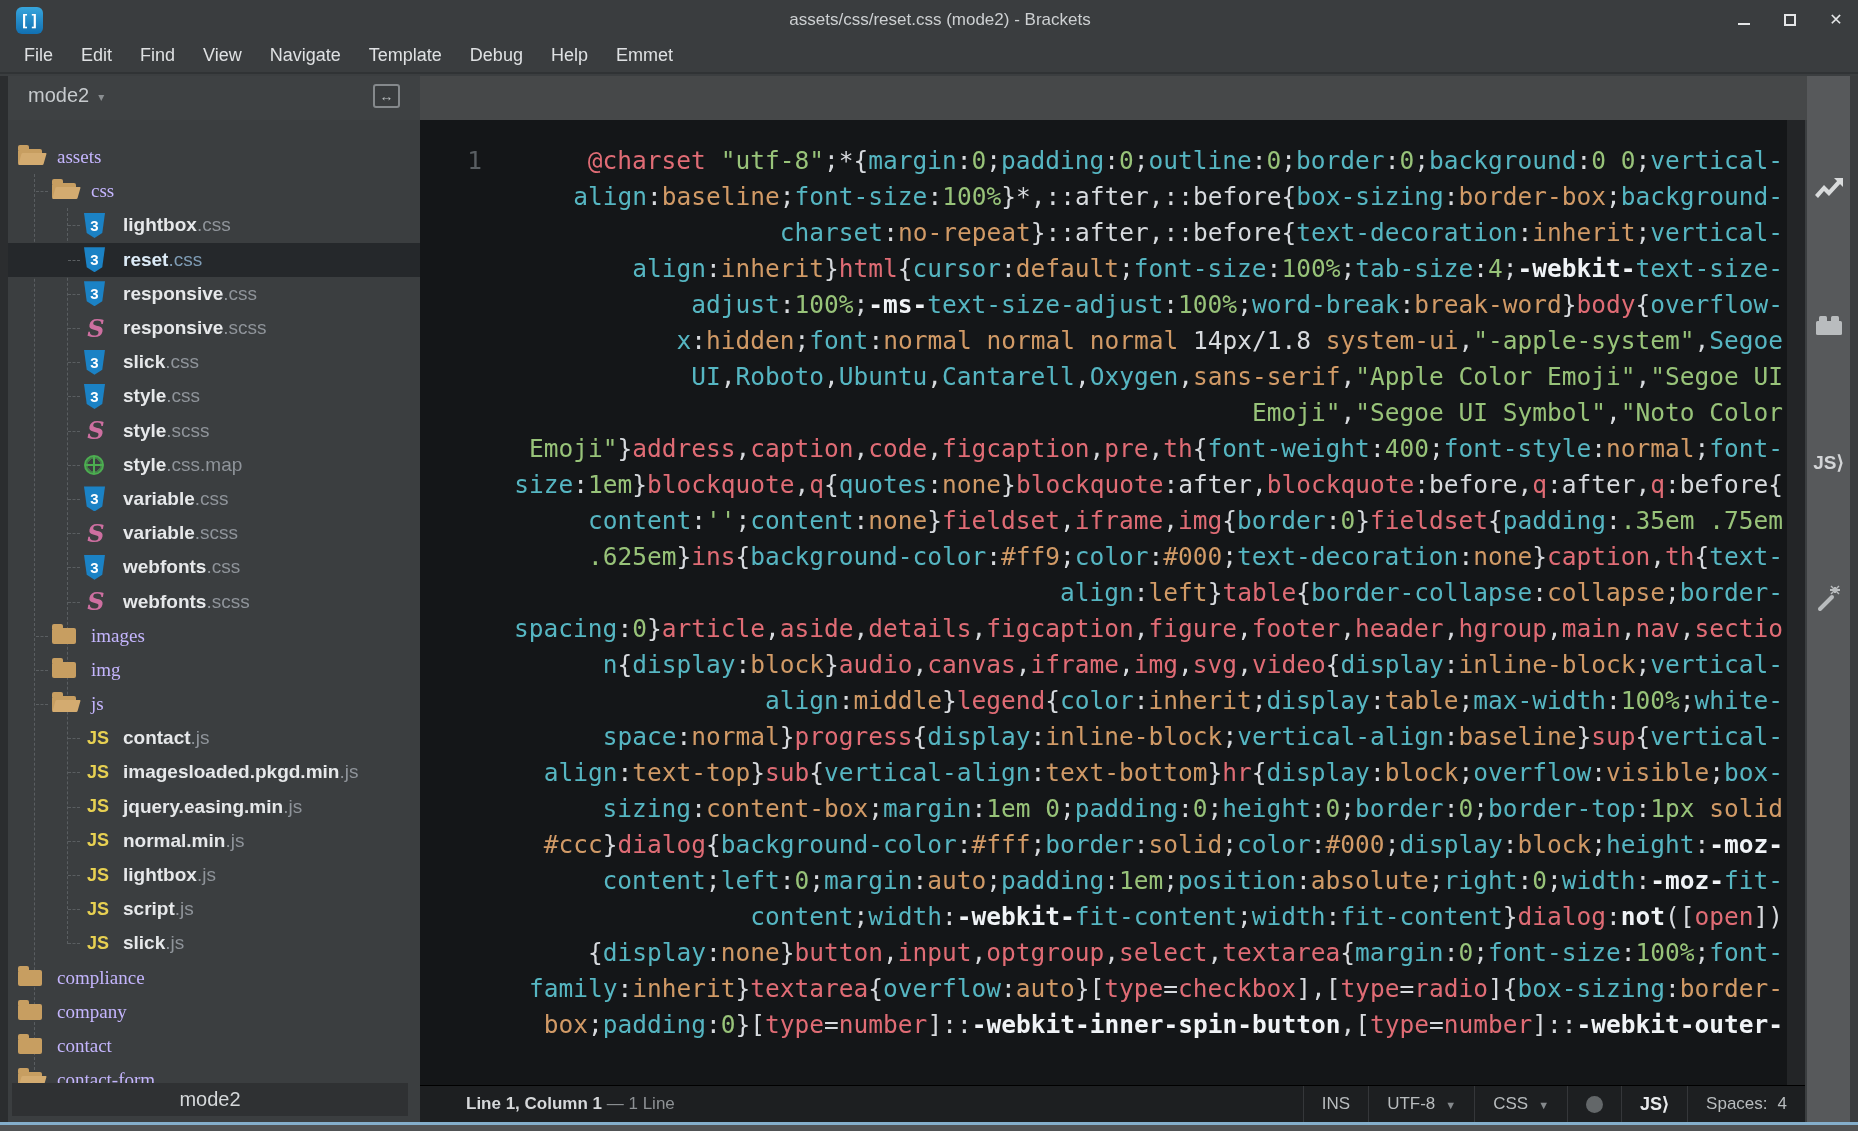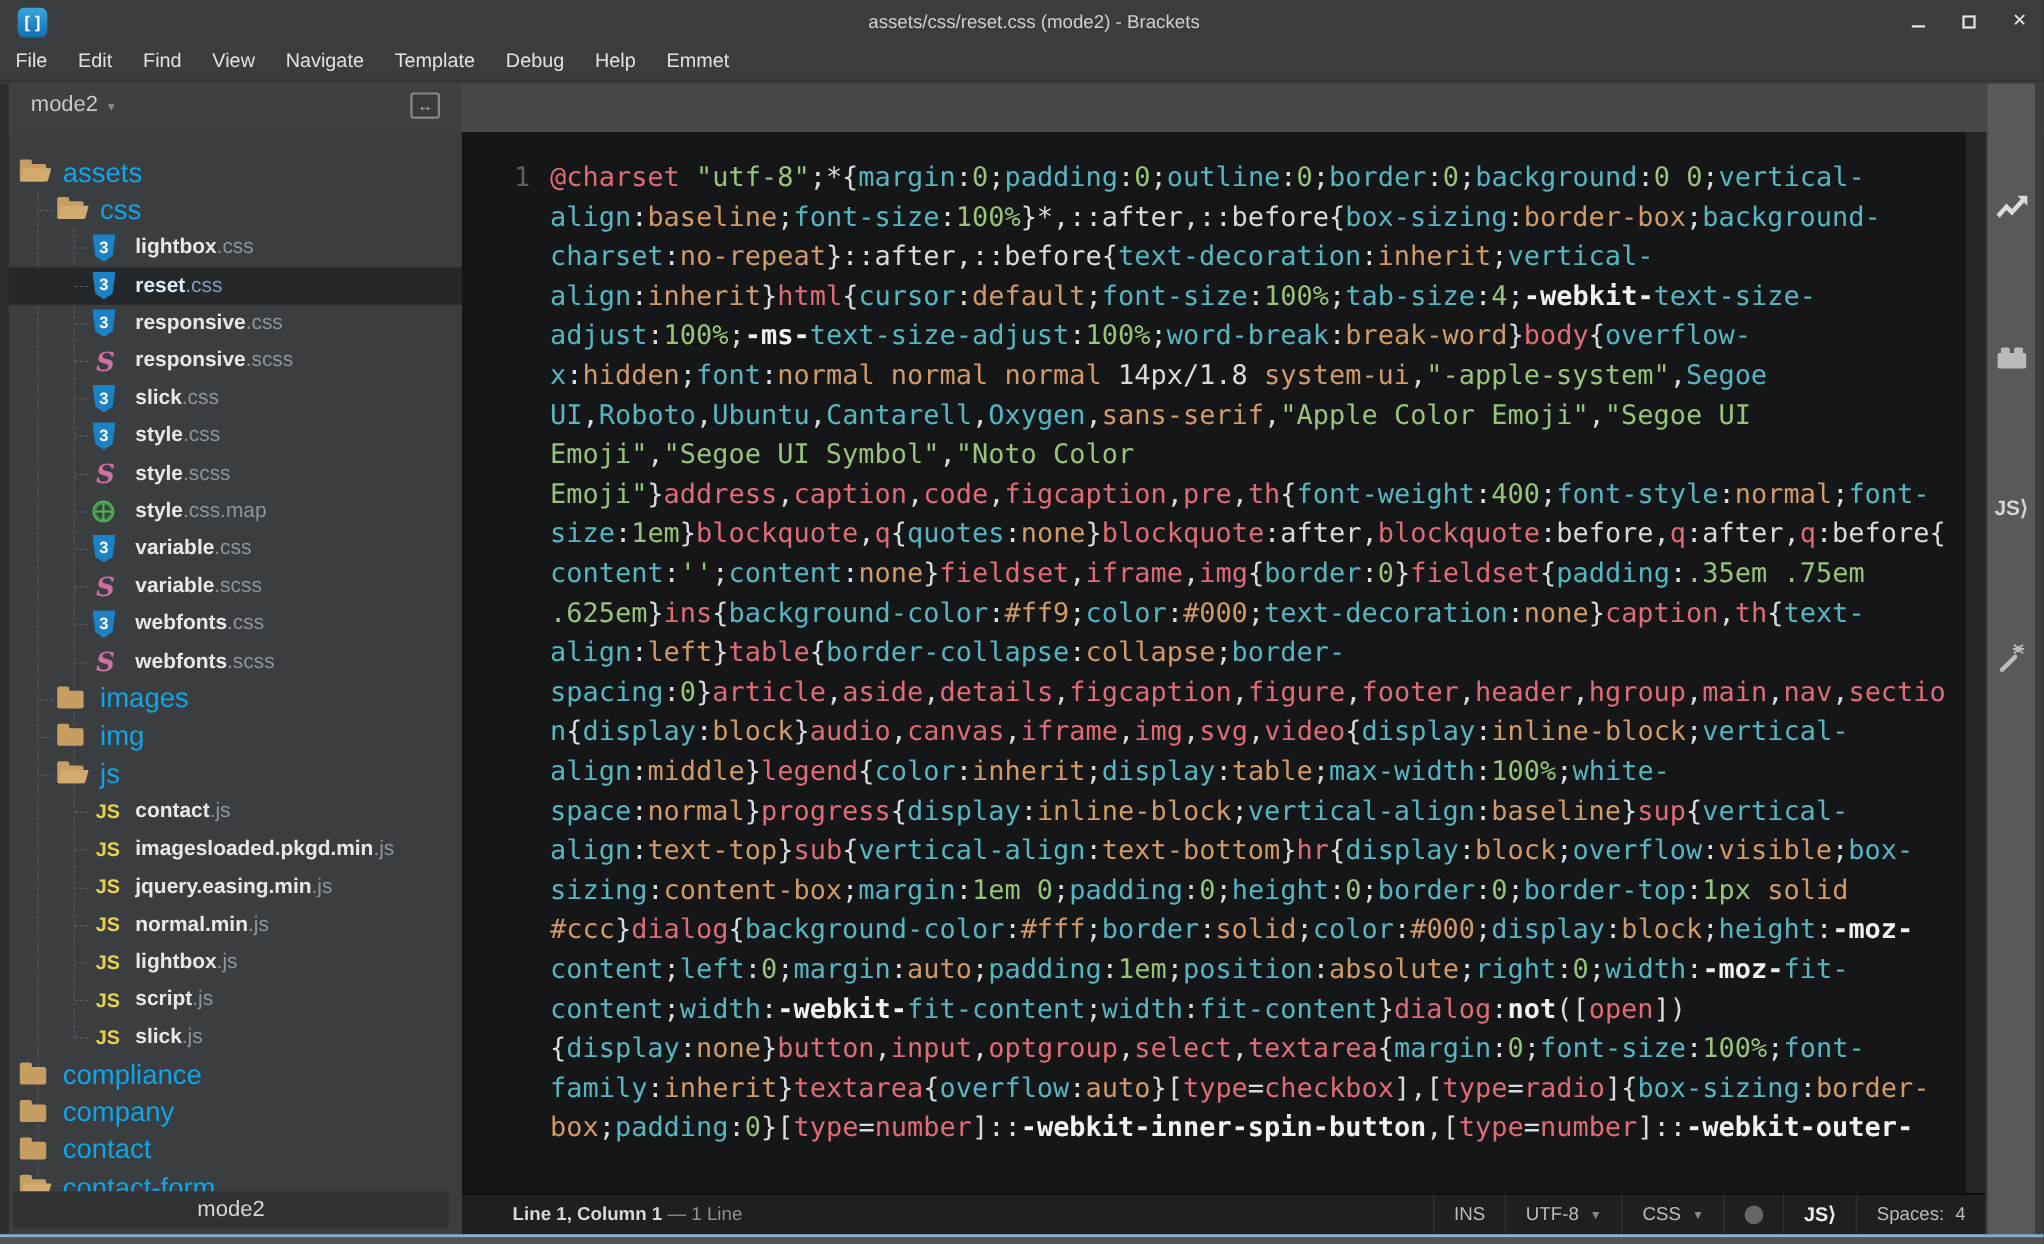--- a/index.html
+++ b/index.html
@@ -16,21 +16,21 @@
   #wintitle{position:absolute;left:0;top:0;width:100%;height:40px;line-height:40px;text-align:center;
             color:#cdd0d2;font-size:17px;padding-left:22px;}
   #wincontrols{position:absolute;right:14px;top:0;height:40px;display:flex;align-items:center;gap:30px;}
   .wc{width:16px;height:16px;display:flex;align-items:center;justify-content:center;color:#e4e6e7;}
   #minimize-bar{width:12px;height:2px;background:#e4e6e7;margin-top:8px;}
   #maximize-box{width:12px;height:12px;border:2px solid #e4e6e7;}
   #close-x{font-size:16px;line-height:16px;}
 
   
   #menubar{position:absolute;left:0;top:40px;width:1858px;height:34px;background:#3a3d3f;
-           display:flex;align-items:center;border-bottom:2px solid #303335;}
+           display:flex;align-items:center;padding-left:10px;border-bottom:2px solid #303335;}
   .menu-item{padding:0 14px;color:#dfe1e3;font-size:18px;height:34px;line-height:32px;}
 
   
   #band-left{position:absolute;left:0;top:76px;width:420px;height:44px;background:#3e4143;}
   #band-right{position:absolute;left:420px;top:76px;width:1438px;height:44px;background:#464849;}
   #project-switcher{position:absolute;left:28px;top:8px;display:flex;align-items:center;gap:9px;color:#c6cacd;font-size:20px;}
   #project-caret{font-size:12px;color:#8b8f92;padding-top:3px;}
   #split-toggle{position:absolute;right:20px;top:8px;width:27px;height:24px;border:2px solid #85898c;
                 border-radius:3px;background:#393c3e;color:#b9bdbf;display:flex;align-items:center;
                 justify-content:center;font-size:14px;}
@@ -57,34 +57,34 @@
       font-size:24px;width:24px;min-width:24px;margin:0 15px 0 0;display:flex;justify-content:center;}
   .ic-map{width:20px;min-width:20px;height:20px;border:2px solid #4cae50;border-radius:50%;
       background:linear-gradient(#4cae50,#4cae50) center/100% 2px no-repeat,
                  linear-gradient(#4cae50,#4cae50) center/2px 100% no-repeat,
                  radial-gradient(circle at center,transparent 55%,rgba(76,174,80,.55) 56% 70%,transparent 71%);
       margin:0 19px 0 0;}
   .ic-js{color:#e7d052;font-weight:bold;font-size:18px;width:28px;min-width:28px;margin:0 11px 0 0;
       display:flex;justify-content:center;}
   .fname{color:#e6e8ea;font-weight:bold;font-size:19px;white-space:nowrap;}
   .fext{color:#8f949a;font-size:19px;white-space:nowrap;}
-  .dname{color:#0ea5e9;font-size:25px;white-space:nowrap;}
+  .dname{color:#c4b5fd;font-size:19px;white-space:nowrap;font-family:Liberation Serif, serif;}
   .sel .fname{color:#dcebf7;}
   .sel .fext{color:#7f9db6;}
   #project-tooltip{position:absolute;left:12px;top:963px;width:396px;height:33px;background:#2f3133;
       color:#d5d8da;font-size:20px;display:flex;align-items:center;justify-content:center;z-index:6;}
 
   
   #editor{position:absolute;left:420px;top:120px;width:1385px;height:965px;background:#141618;overflow:hidden;}
   #scrolltrack{position:absolute;right:0;top:0;width:18px;height:965px;background:#232527;}
   #gutter{position:absolute;left:0;top:23px;width:62px;text-align:right;
       font-family:"DejaVu Sans Mono",monospace;font-size:24.5px;line-height:36px;color:#595e62;}
   #code{position:absolute;left:80px;top:23px;right:22px;
       font-family:"DejaVu Sans Mono",monospace;font-size:24.5px;line-height:36px;}
-  .cline{height:36px;white-space:pre;}
+  .cline{height:36px;white-space:pre;text-align:right;}
   .p{color:#d7dade;}
   .s{color:#e06c75;}
   .k{color:#56b6c2;}
   .v{color:#d19a66;}
   .n{color:#98c379;}
   .m{color:#f0f3f6;font-weight:bold;}
 
   
   #rightrail{position:absolute;left:1807px;top:76px;width:43px;height:1046px;background:#57595b;z-index:4;
       display:flex;flex-direction:column;align-items:center;padding-top:97px;gap:107px;}

